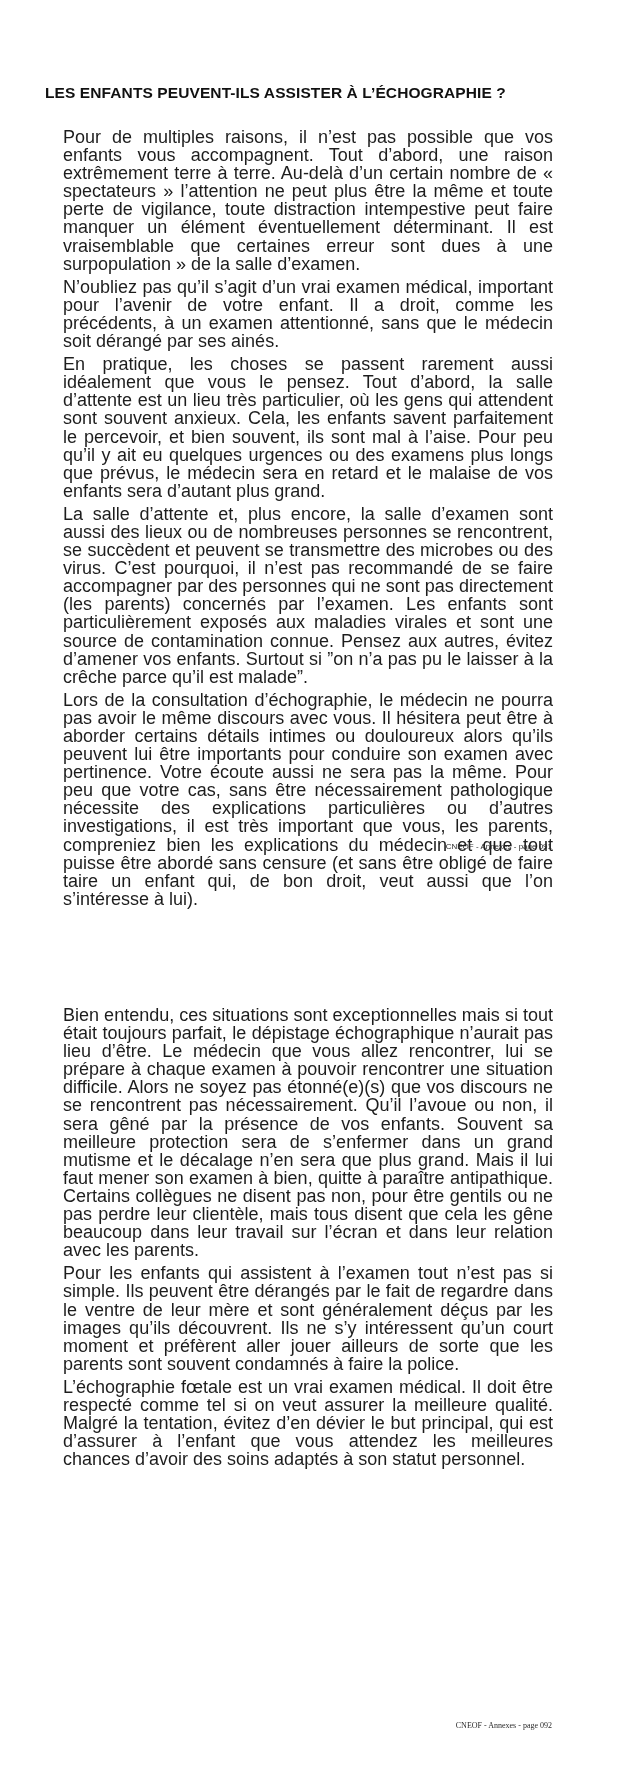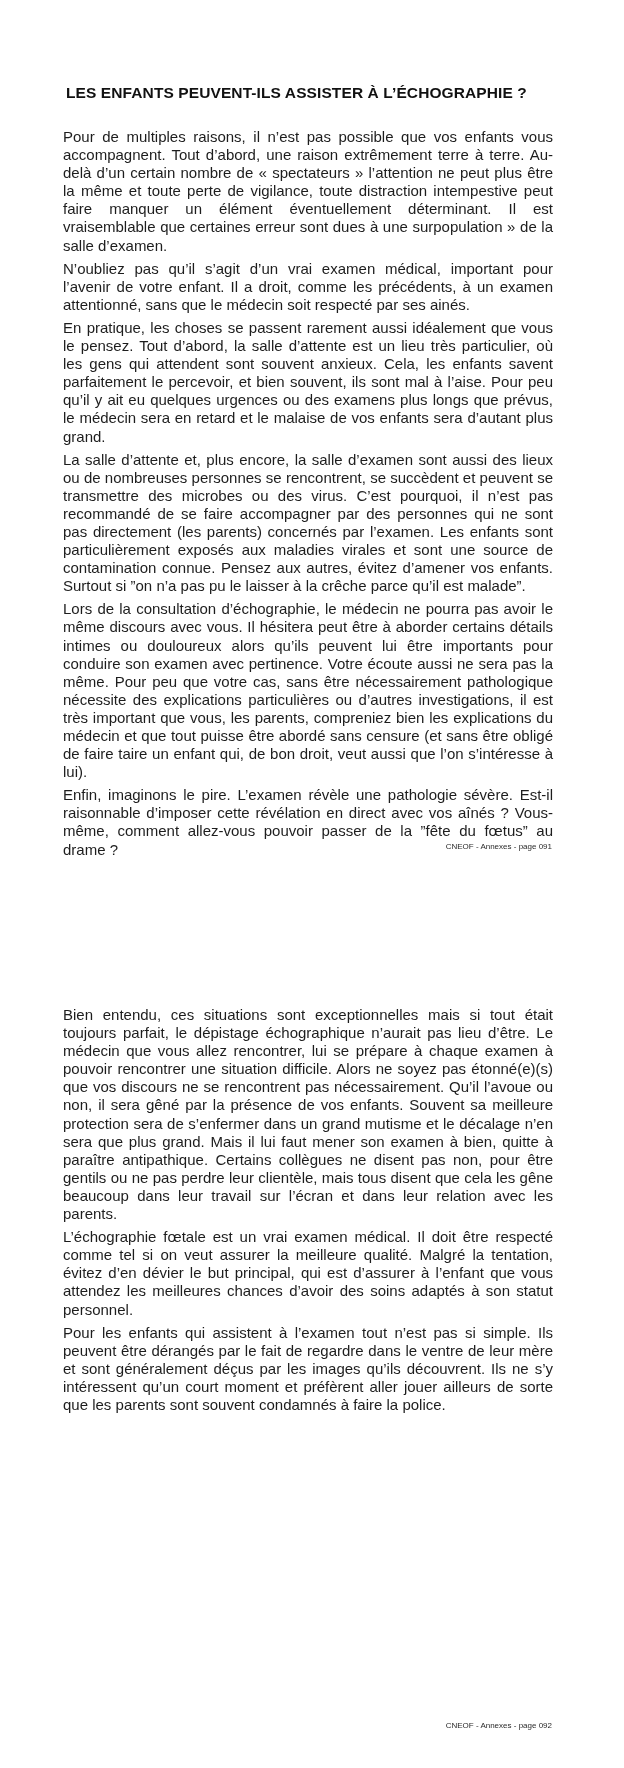--- a/index.html
+++ b/index.html
@@ -15,76 +15,75 @@
   }
   .doc {
     position: relative;
     width: 624px;
     height: 1768px;
     background: #ffffff;
     overflow: hidden;
   }
   .doc-title {
     position: absolute;
-    left: 66px;
+    left: 45px;
     top: 73px;
     width: 500px;
     font-size: 15.5px;
     line-height: 20px;
     font-weight: bold;
     color: #111111;
     letter-spacing: 0.1px;
     white-space: nowrap;
   }
   .content {
     position: absolute;
     left: 63px;
     width: 490px;
-    font-size: 15px;
+    font-size: 18px;
     line-height: 18.1px;
     text-align: justify;
     color: #1d1d1d;
   }
   .content p {
     margin: 0 0 5px 0;
     padding: 0;
   }
   .content-page1 { top: 128px; }
   .content-page2 { top: 1006px; }
   .page-footer {
     position: absolute;
     left: 63px;
     width: 489px;
     text-align: right;
     font-size: 8px;
     line-height: 10px;
     color: #2a2a2a;
   }
   .footer-page1 { top: 842px; }
-  .footer-page2 { top: 1721px; }
+  .footer-page2 { top: 1721px; font-family: Liberation Serif, serif; }
 </style>
 </head>
 <body>
 
 <div class="doc">
 
   <h1 class="doc-title">LES ENFANTS PEUVENT-ILS ASSISTER À L’ÉCHOGRAPHIE ?</h1>
 
   <section class="content content-page1">
     <p>Pour de multiples raisons, il n’est pas possible que vos enfants vous accompagnent. Tout d’abord, une raison extrêmement terre à terre. Au-delà d’un certain nombre de « spectateurs » l’attention ne peut plus être la même et toute perte de vigilance, toute distraction intempestive peut faire manquer un élément éventuellement déterminant. Il est vraisemblable que certaines erreur sont dues à une surpopulation » de la salle d’examen.</p>
-    <p>N’oubliez pas qu’il s’agit d’un vrai examen médical, important pour l’avenir de votre enfant. Il a droit, comme les précédents, à un examen attentionné, sans que le médecin soit respecté par ses ainés.</p>
+    <p>N’oubliez pas qu’il s’agit d’un vrai examen médical, important pour l’avenir de votre enfant. Il a droit, comme les précédents, à un examen attentionné, sans que le médecin soit dérangé par ses ainés.</p>
     <p>En pratique, les choses se passent rarement aussi idéalement que vous le pensez. Tout d’abord, la salle d’attente est un lieu très particulier, où les gens qui attendent sont souvent anxieux. Cela, les enfants savent parfaitement le percevoir, et bien souvent, ils sont mal à l’aise. Pour peu qu’il y ait eu quelques urgences ou des examens plus longs que prévus, le médecin sera en retard et le malaise de vos enfants sera d’autant plus grand.</p>
     <p>La salle d’attente et, plus encore, la salle d’examen sont aussi des lieux ou de nombreuses personnes se rencontrent, se succèdent et peuvent se transmettre des microbes ou des virus. C’est pourquoi, il n’est pas recommandé de se faire accompagner par des personnes qui ne sont pas directement (les parents) concernés par l’examen. Les enfants sont particulièrement exposés aux maladies virales et sont une source de contamination connue. Pensez aux autres, évitez d’amener vos enfants. Surtout si ”on n’a pas pu le laisser à la crêche parce qu’il est malade”.</p>
     <p>Lors de la consultation d’échographie, le médecin ne pourra pas avoir le même discours avec vous. Il hésitera peut être à aborder certains détails intimes ou douloureux alors qu’ils peuvent lui être importants pour conduire son examen avec pertinence. Votre écoute aussi ne sera pas la même. Pour peu que votre cas, sans être nécessairement pathologique nécessite des explications particulières ou d’autres investigations, il est très important que vous, les parents, compreniez bien les explications du médecin et que tout puisse être abordé sans censure (et sans être obligé de faire taire un enfant qui, de bon droit, veut aussi que l’on s’intéresse à lui).</p>
-    <p>Enfin, imaginons le pire. L’examen révèle une pathologie sévère. Est-il raisonnable d’imposer cette révélation en direct avec vos aînés ? Vous-même, comment allez-vous pouvoir passer de la ”fête du fœtus” au drame ?</p>
   </section>
 
   <div class="page-footer footer-page1">CNEOF - Annexes - page 091</div>
 
   <section class="content content-page2">
     <p>Bien entendu, ces situations sont exceptionnelles mais si tout était toujours parfait, le dépistage échographique n’aurait pas lieu d’être. Le médecin que vous allez rencontrer, lui se prépare à chaque examen à pouvoir rencontrer une situation difficile. Alors ne soyez pas étonné(e)(s) que vos discours ne se rencontrent pas nécessairement. Qu’il l’avoue ou non, il sera gêné par la présence de vos enfants. Souvent sa meilleure protection sera de s’enfermer dans un grand mutisme et le décalage n’en sera que plus grand. Mais il lui faut mener son examen à bien, quitte à paraître antipathique. Certains collègues ne disent pas non, pour être gentils ou ne pas perdre leur clientèle, mais tous disent que cela les gêne beaucoup dans leur travail sur l’écran et dans leur relation avec les parents.</p>
+    <p>Pour les enfants qui assistent à l’examen tout n’est pas si simple. Ils peuvent être dérangés par le fait de regardre dans le ventre de leur mère et sont généralement déçus par les images qu’ils découvrent. Ils ne s’y intéressent qu’un court moment et préfèrent aller jouer ailleurs de sorte que les parents sont souvent condamnés à faire la police.</p>
     <p>L’échographie fœtale est un vrai examen médical. Il doit être respecté comme tel si on veut assurer la meilleure qualité. Malgré la tentation, évitez d’en dévier le but principal, qui est d’assurer à l’enfant que vous attendez les meilleures chances d’avoir des soins adaptés à son statut personnel.</p>
-    <p>Pour les enfants qui assistent à l’examen tout n’est pas si simple. Ils peuvent être dérangés par le fait de regardre dans le ventre de leur mère et sont généralement déçus par les images qu’ils découvrent. Ils ne s’y intéressent qu’un court moment et préfèrent aller jouer ailleurs de sorte que les parents sont souvent condamnés à faire la police.</p>
   </section>
 
   <div class="page-footer footer-page2">CNEOF - Annexes - page 092</div>
 
 </div>
 
 </body></html>

